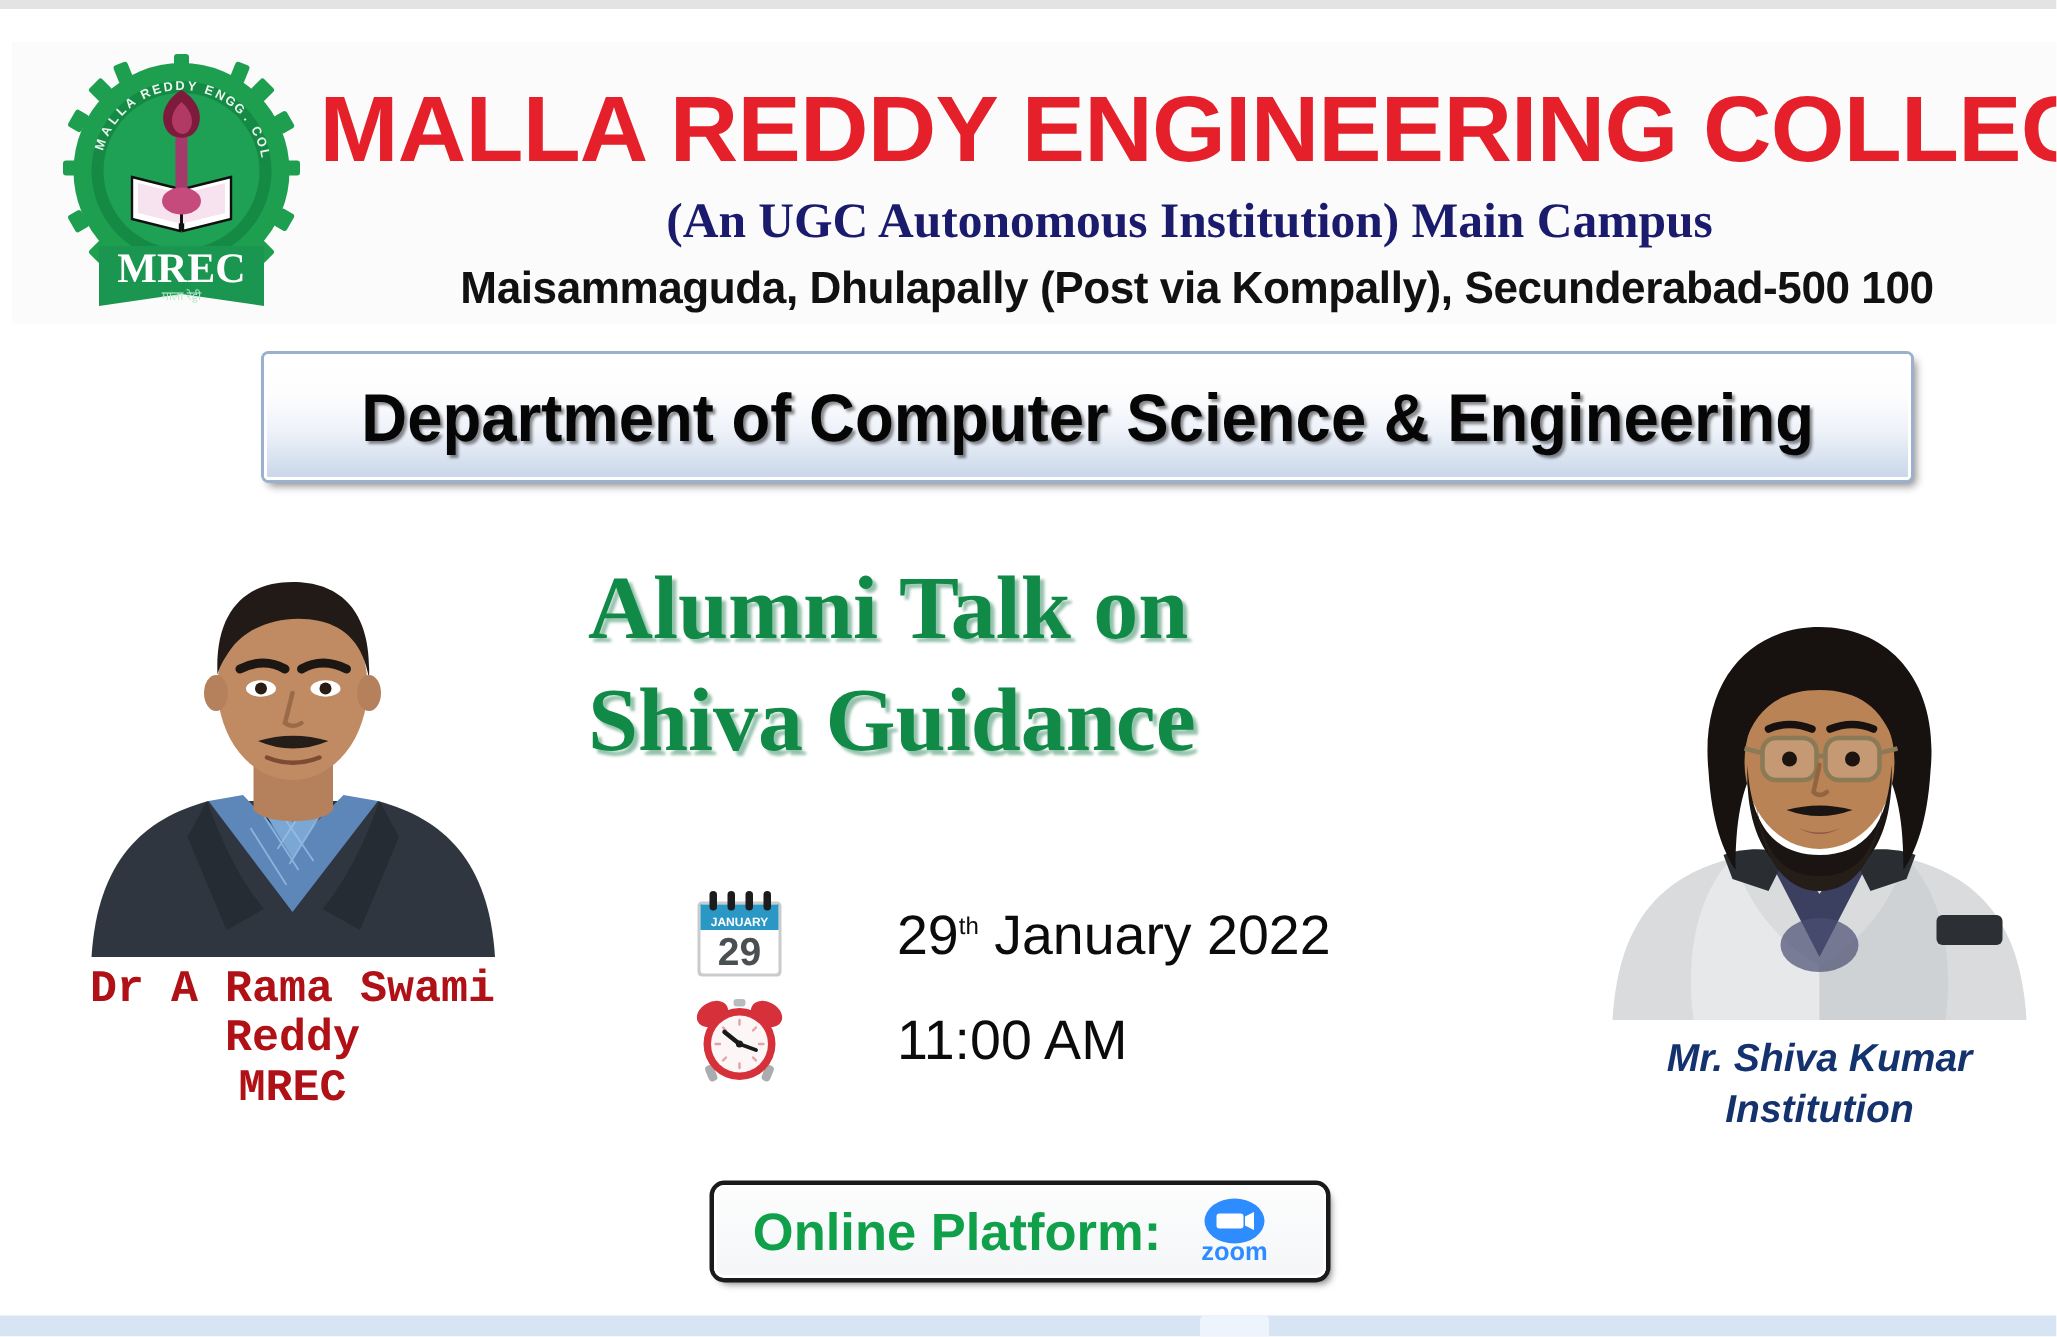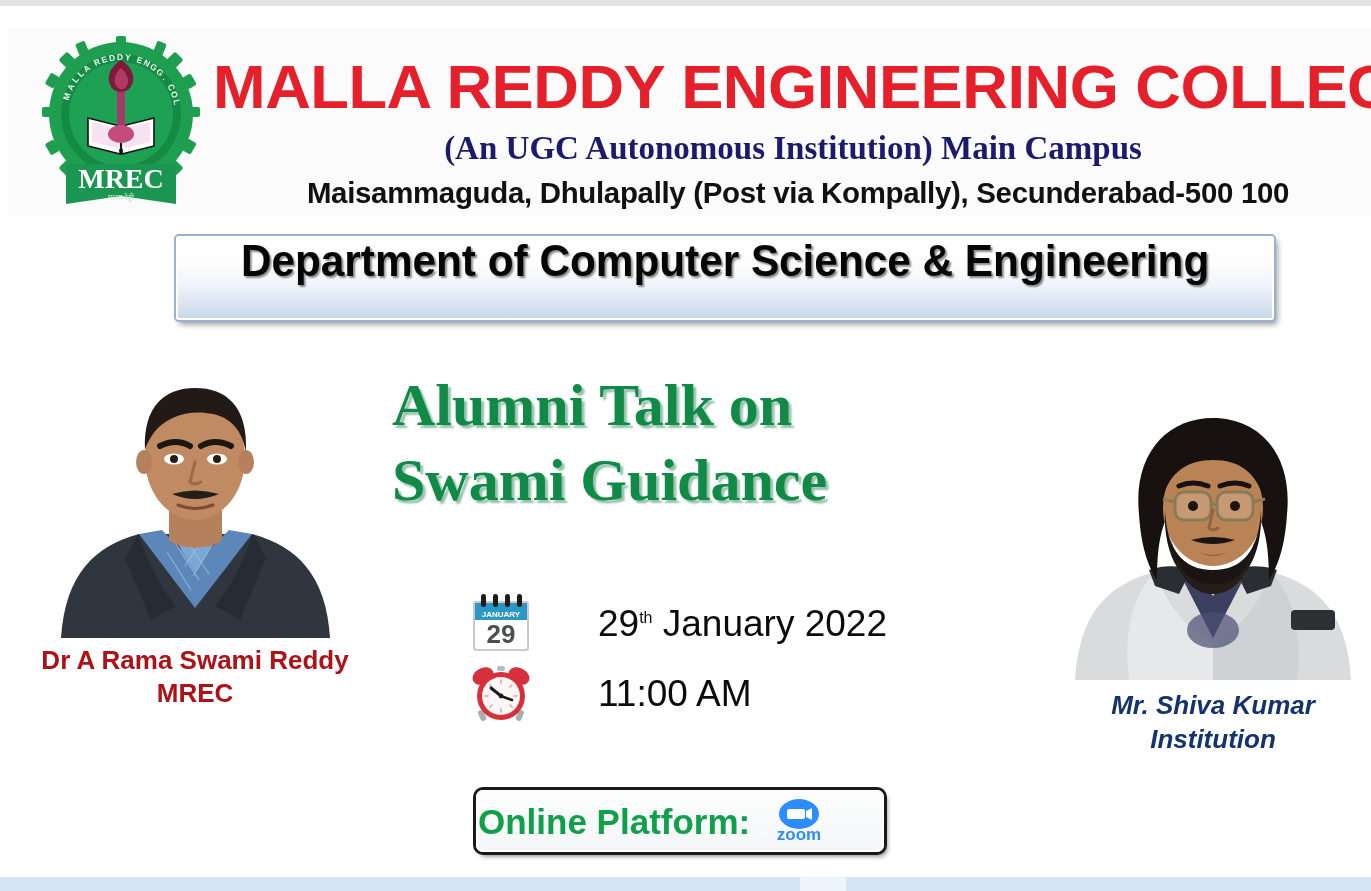--- a/index.html
+++ b/index.html
@@ -66,21 +66,21 @@
   
   .seal{width:170px;height:172px;display:block;}
 
   
   .dept-banner{
     position:absolute;left:176px;top:236px;width:1094px;height:80px;
     background:linear-gradient(to bottom,#ffffff 0%,#fdfdfe 32%,#eef2f9 62%,#c9d7ea 100%);
     border:2px solid #ffffff;
     border-radius:3px;
     box-shadow:0 0 0 2px #9bb0cc, 3px 4px 6px rgba(0,0,0,.45);
-    display:flex;justify-content:center;
+    display:flex;align-items:center;justify-content:center;
   }
   .dept-banner .label{
     font-family:"Liberation Sans", sans-serif;
     font-weight:bold;
     font-size:45px;
     line-height:45px;
     color:#060606;
     white-space:nowrap;
     transform:scaleX(0.94);
     text-shadow:2px 2px 2px rgba(0,0,0,.45);
@@ -96,54 +96,54 @@
     line-height:75px;
     color:#108a46;
     text-shadow:3px 3px 2px rgba(20,120,70,.45);
   }
 
   
   .left-speaker{position:absolute;left:35px;top:358px;width:320px;}
   .left-speaker .photo{width:305px;height:280px;margin:0 auto;display:block;}
   .left-speaker .caption{
     margin-top:6px;text-align:center;
-    font-family:Liberation Sans, sans-serif;
-    font-weight:bold;font-size:26px;line-height:33px;
+    font-family:Liberation Mono, monospace;
+    font-weight:bold;font-size:30px;line-height:33px;
     color:#b01117;
   }
 
   
   .right-speaker{position:absolute;left:1048px;top:398px;width:330px;font-style:italic;}
   .right-speaker .photo{width:300px;height:282px;margin:0 auto;display:block;}
   .right-speaker .caption{
     margin-top:8px;text-align:center;
     font-family:"Liberation Sans", sans-serif;
     font-weight:bold;font-size:26px;line-height:34px;
     color:#14336e;
   }
 
   
   .details{position:absolute;left:462px;top:588px;width:470px;}
   .detail-row{display:flex;align-items:center;height:70px;}
-  .detail-row .ico{width:78px;flex:0 0 78px;display:flex;align-items:center;justify-content:center;}
+  .detail-row .ico{width:78px;flex:0 0 78px;display:flex;align-items:center;justify-content:flex-start;}
   .detail-row .txt{
     font-family:"Liberation Sans", sans-serif;
     font-size:37px;line-height:37px;color:#0b0b0b;
     padding-left:58px;white-space:nowrap;
   }
   .detail-row .txt sup{font-size:16px;vertical-align:super;line-height:0;}
 
   
   .platform-box{
     position:absolute;left:476px;top:790px;width:404px;height:58px;
     background:linear-gradient(to bottom,#fdfdfd 0%,#f4f6f8 100%);
     border:2px solid #ffffff;
     border-radius:7px;
     box-shadow:0 0 0 3px #1a1a1a, 3px 4px 5px rgba(0,0,0,.5);
-    display:flex;align-items:center;gap:14px;
+    display:flex;align-items:center;justify-content:center;gap:14px;
   }
   .platform-box .ptxt{
     font-family:"Liberation Sans", sans-serif;
     font-weight:bold;font-size:35px;line-height:35px;color:#10a04a;
     white-space:nowrap;
   }
   .zoom-logo{width:70px;height:46px;display:block;}
 </style>
 </head>
 <body>
@@ -237,21 +237,21 @@
       <div class="college-addr">Maisammaguda, Dhulapally (Post via Kompally), Secunderabad-500 100</div>
     </div>
   </div>
 
   <div class="dept-banner">
     <span class="label">Department of Computer Science &amp; Engineering</span>
   </div>
 
   <div class="event-title">
     <div>Alumni Talk on</div>
-    <div>Swami Guidance</div>
+    <div>Shiva Guidance</div>
   </div>
 
   <div class="left-speaker">
     <svg class="photo" viewBox="0 0 305 280">
       <rect x="0" y="0" width="305" height="280" fill="#ffffff"></rect>
 
       <path d="M18 280 C22 216 52 188 96 176 L209 176 C253 188 283 216 287 280 Z" fill="#2f3640"></path>
       <path d="M96 176 L152 250 L209 176 L186 172 L152 206 L119 172 Z" fill="#5d87b8"></path>
       <path d="M130 178 L152 214 L175 178 L163 174 L152 190 L142 174 Z" fill="#7ba7d4"></path>
       <g stroke="#9dc2e6" stroke-width="1.2" opacity=".75">

